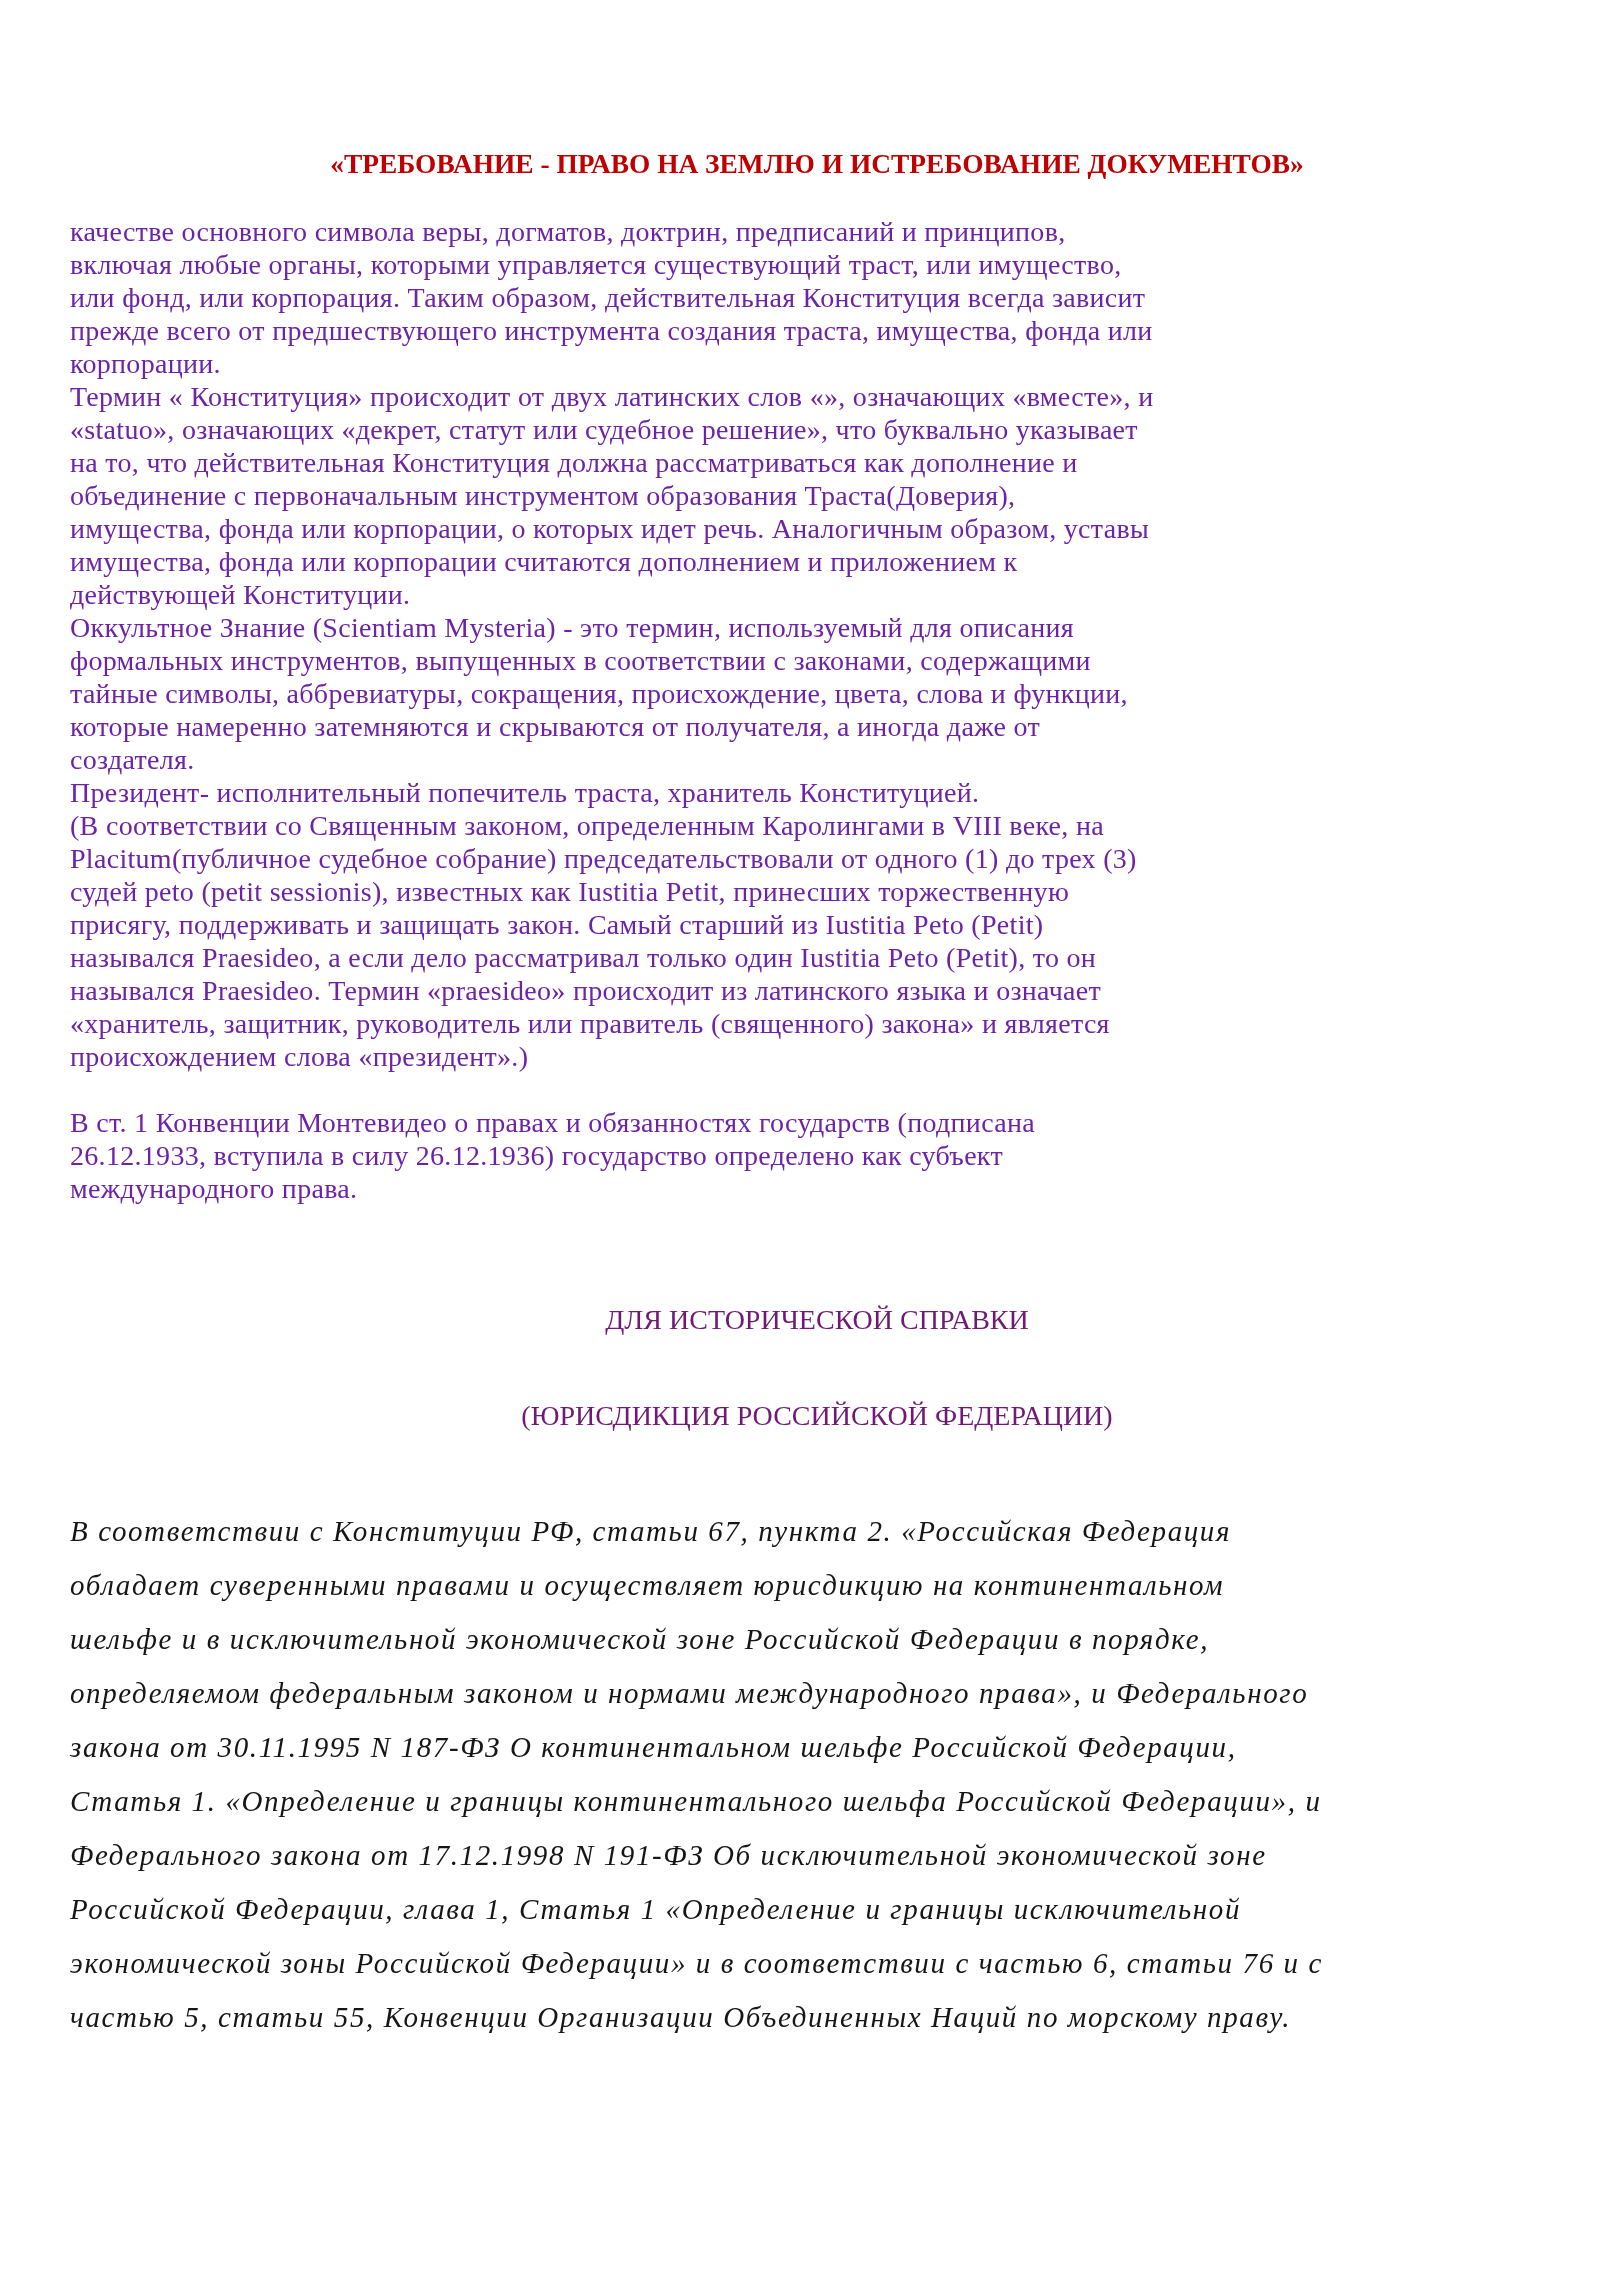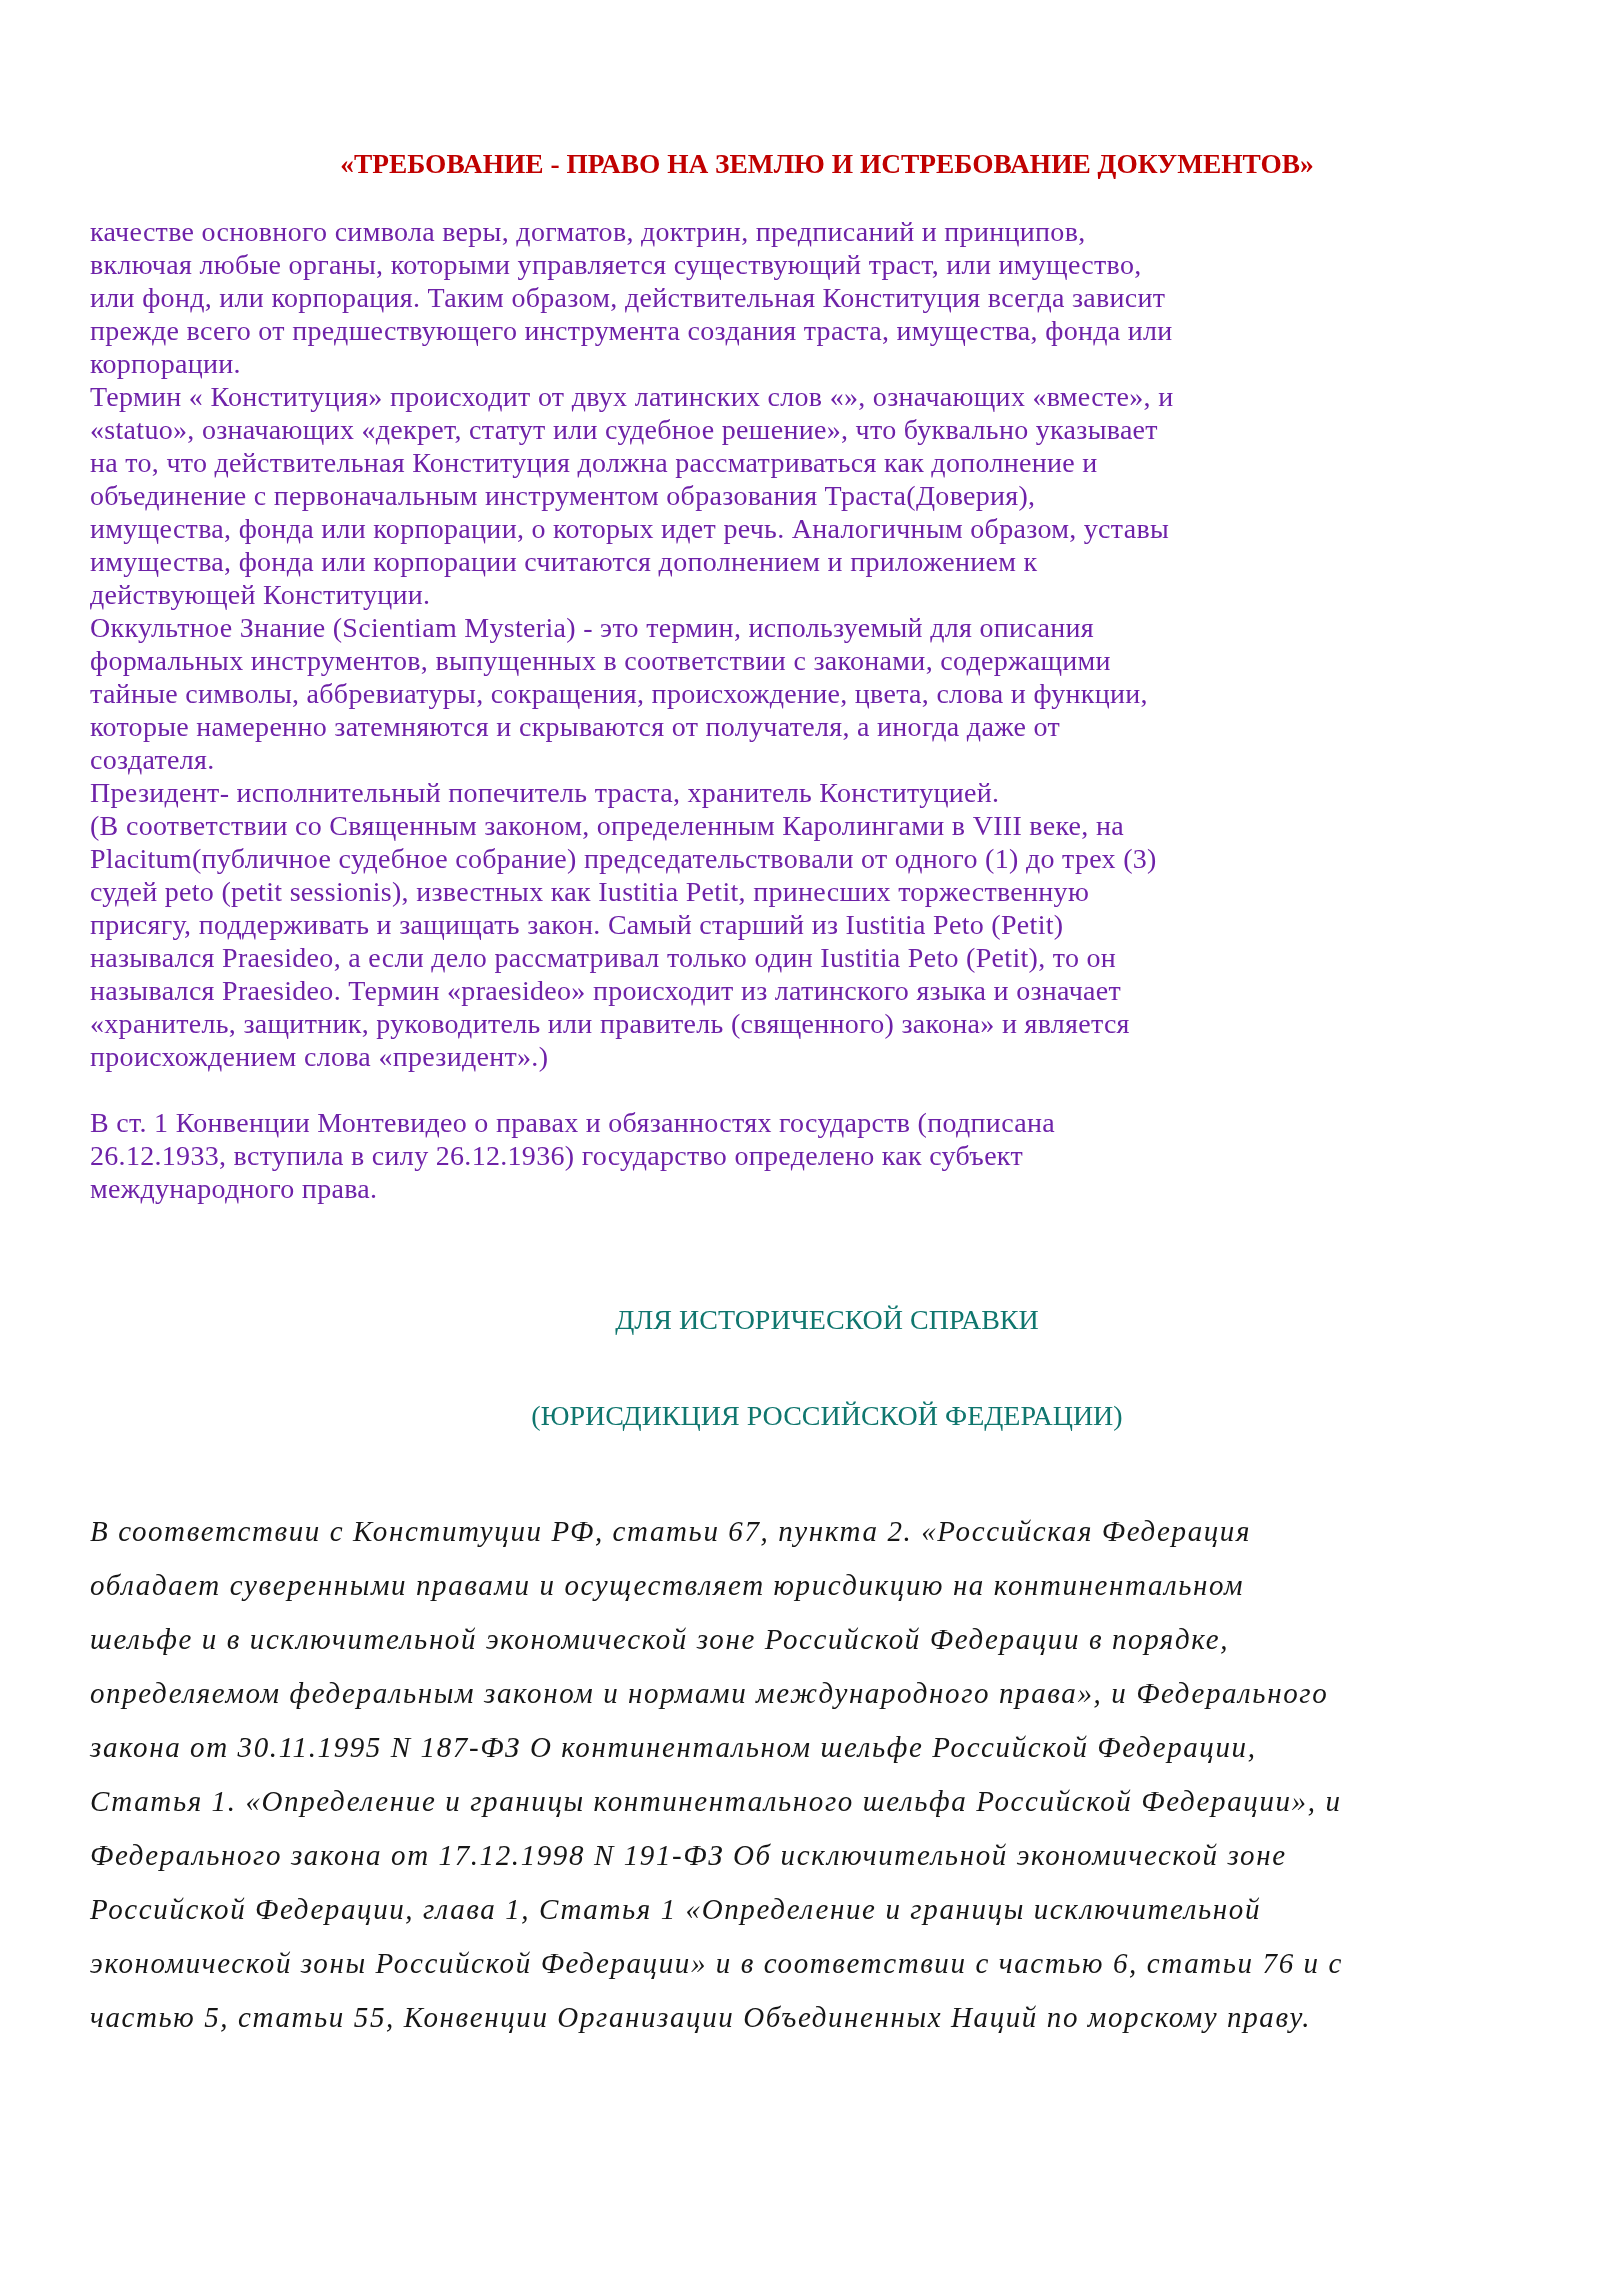--- a/index.html
+++ b/index.html
@@ -7,21 +7,21 @@
     padding: 0;
     background: #ffffff;
   }
   .page {
     position: relative;
     width: 1621px;
     height: 2293px;
     margin: 0 auto;
     background: #ffffff;
     box-sizing: border-box;
-    padding: 113px 57px 0 90px;
+    padding: 113px 57px 0 70px;
     font-family: "Liberation Serif", serif;
     overflow: hidden;
     outline: 1px solid #d8d8d8;
   }
   .doc-header {
     text-align: center;
     white-space: pre;
   }
   .hdr-title {
     color: var(--red);
@@ -46,21 +46,21 @@
     color: var(--purple);
     font-size: 28px;
     line-height: 33px;
     letter-spacing: 0.3px;
     white-space: pre;
   }
   .para { white-space: pre; }
   .section-heading {
     margin-top: 35px;
     text-align: center;
-    color: #0f766e;
+    color: #701a75;
     font-size: 28px;
     line-height: 32px;
     white-space: pre;
   }
   .italic-block {
     margin-top: 7.8px;
     color: #161616;
     font-style: italic;
     font-size: 29px;
     line-height: 54px;

